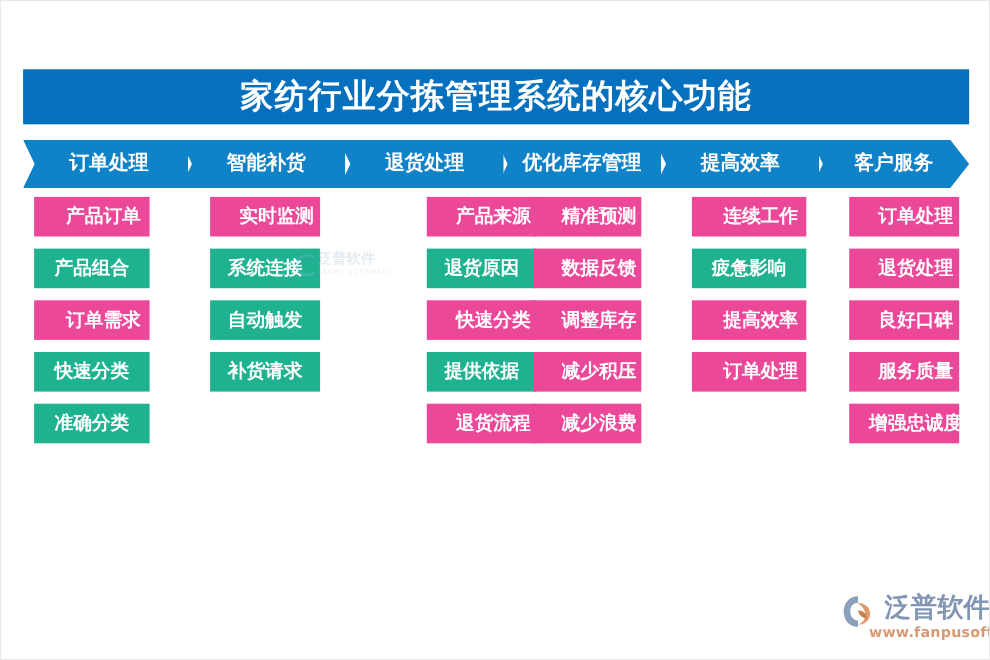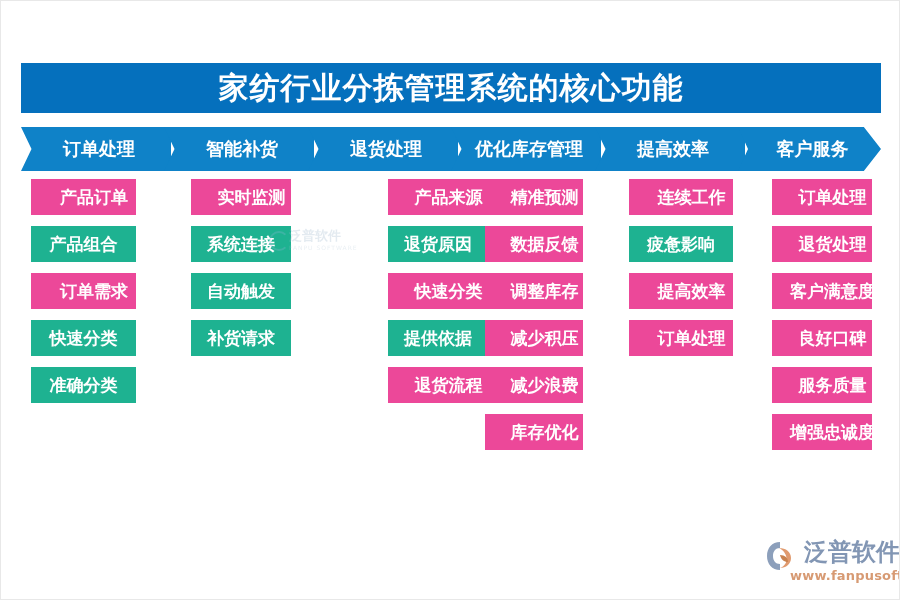--- a/index.html
+++ b/index.html
@@ -269,23 +269,20 @@
         </div>
         <div class="item-box blue">
           <span class="item-label">调整库存</span>
         </div>
         <div class="item-box blue">
           <span class="item-label">减少积压</span>
         </div>
         <div class="item-box blue">
           <span class="item-label">减少浪费</span>
         </div>
-        <div class="item-box blue">
-          <span class="item-label">库存优化</span>
-        </div>
       </div>
       <div class="col" style="left: 628px; width: 104px;">
         <div class="item-box blue">
           <span class="item-label">连续工作</span>
         </div>
         <div class="item-box green">
           <span class="item-label">疲惫影响</span>
         </div>
         <div class="item-box blue">
           <span class="item-label">提高效率</span>
@@ -293,23 +290,20 @@
         <div class="item-box blue">
           <span class="item-label">订单处理</span>
         </div>
       </div>
       <div class="col" style="left: 771px; width: 100px;">
         <div class="item-box blue">
           <span class="item-label">订单处理</span>
         </div>
         <div class="item-box blue">
           <span class="item-label">退货处理</span>
-        </div>
-        <div class="item-box blue">
-          <span class="item-label">客户满意度</span>
         </div>
         <div class="item-box blue">
           <span class="item-label">良好口碑</span>
         </div>
         <div class="item-box blue">
           <span class="item-label">服务质量</span>
         </div>
         <div class="item-box blue">
           <span class="item-label">增强忠诚度</span>
         </div>

